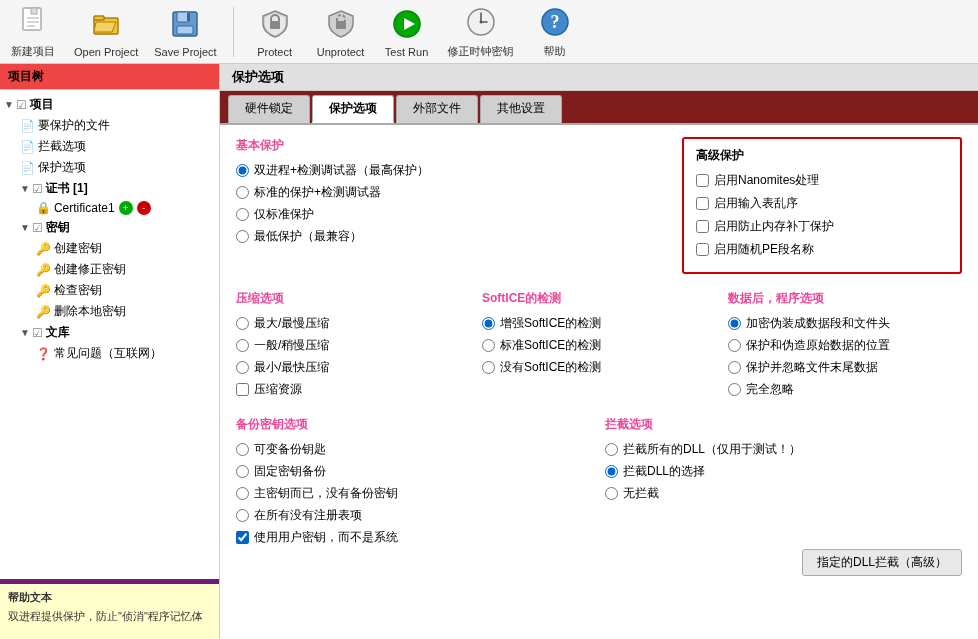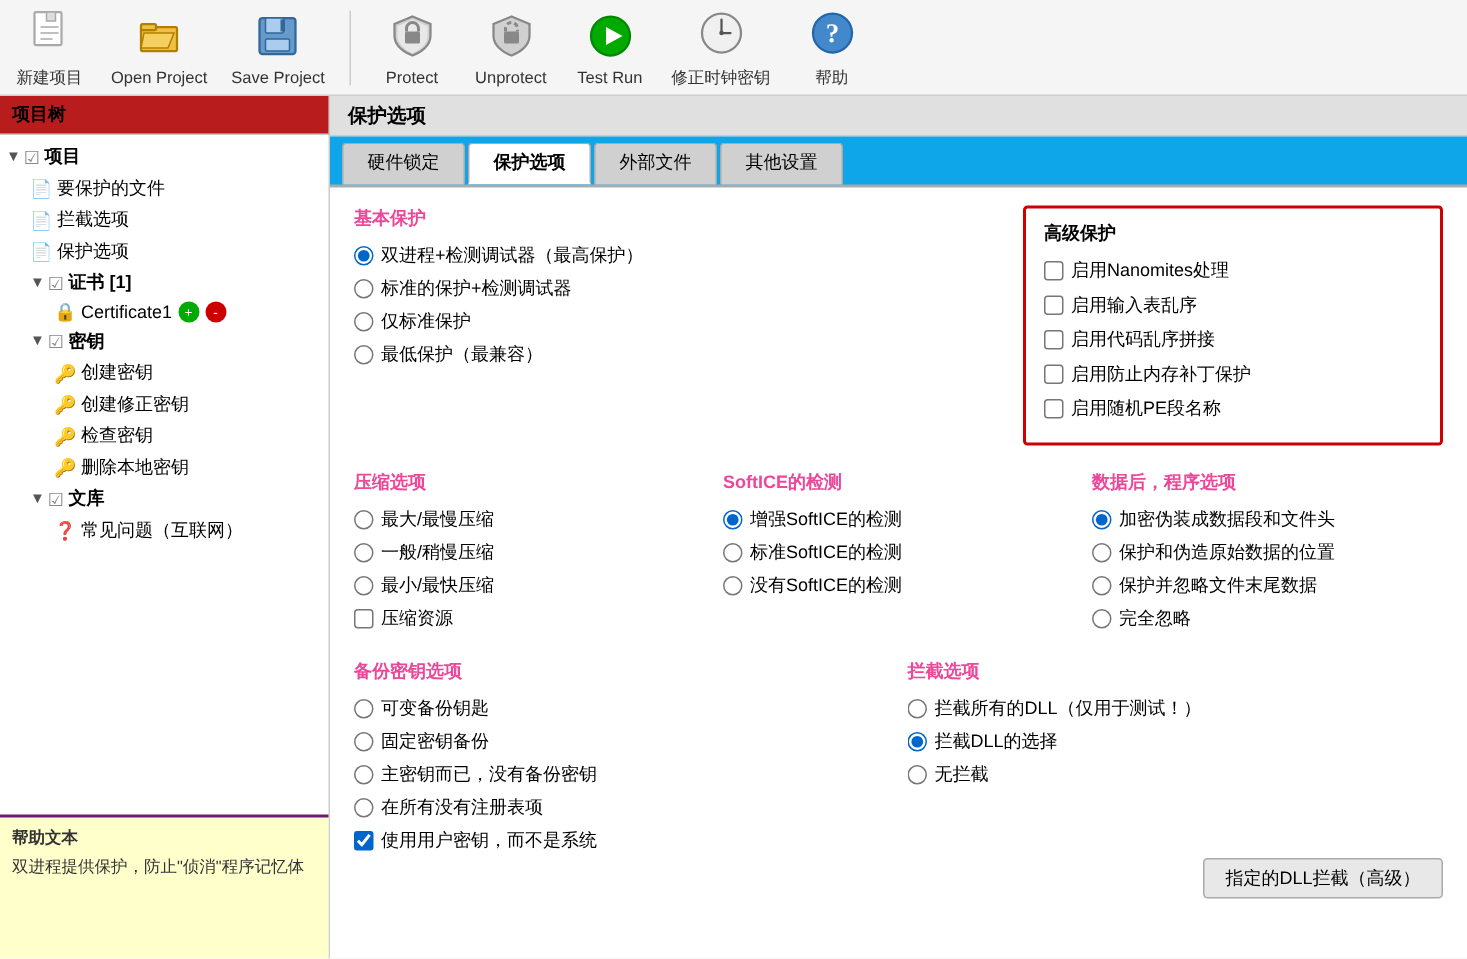--- a/index.html
+++ b/index.html
@@ -59,21 +59,21 @@
 
     
     .sidebar {
       width: 220px;
       background: #fff;
       border-right: 1px solid #ccc;
       display: flex;
       flex-direction: column;
     }
     .sidebar-header {
-      background: #b91c1c;
+      background: #ef4444;
       padding: 4px 8px;
       font-weight: bold;
       font-size: 12px;
       border-bottom: 1px solid #ccc;
     }
     .sidebar-tree {
       flex: 1;
       overflow-y: auto;
       padding: 4px 0;
     }
@@ -106,25 +106,25 @@
       width: 14px;
       height: 14px;
       display: inline-flex;
       align-items: center;
       justify-content: center;
       font-size: 9px;
       margin-left: 4px;
     }
     .help-panel {
       background: #ffffcc;
-      border-top: 2px solid #701a75;
+      border-top: 5px solid #701a75;
       padding: 6px 8px;
       font-size: 11px;
       color: #333;
-      height: 96px;
+      height: 60px;
       overflow: hidden;
     }
     .help-panel-title {
       font-weight: bold;
       margin-bottom: 4px;
     }
 
     
     .content-area {
       flex: 1;
@@ -137,21 +137,21 @@
       background: #e0e0e0;
       padding: 4px 12px;
       font-weight: bold;
       font-size: 13px;
       border-bottom: 1px solid #ccc;
     }
 
     
     .tabs-bar {
       display: flex;
-      background: #0ea5e9;
+      background: #7f1d1d;
       border-bottom: 2px solid #aaa;
       padding-top: 4px;
       padding-left: 8px;
       gap: 2px;
     }
     .tab {
       padding: 4px 16px;
       background: #d0d0d0;
       border: 1px solid #aaa;
       border-bottom: none;
@@ -480,24 +480,20 @@
           <div class="advanced-box-title">高级保护</div>
           <div class="checkbox-row">
             <input type="checkbox" id="nanomites" style="">
             <label for="nanomites">启用Nanomites处理</label>
           </div>
           <div class="checkbox-row">
             <input type="checkbox" id="input-table" style="">
             <label for="input-table">启用输入表乱序</label>
           </div>
           <div class="checkbox-row">
-            <input type="checkbox" id="code-disorder" style="">
-            <label for="code-disorder">启用代码乱序拼接</label>
-          </div>
-          <div class="checkbox-row">
             <input type="checkbox" id="memory-patch" style="">
             <label for="memory-patch">启用防止内存补丁保护</label>
           </div>
           <div class="checkbox-row">
             <input type="checkbox" id="random-pe" style="">
             <label for="random-pe">启用随机PE段名称</label>
           </div>
         </div>
 
         <div class="basic-protection">

